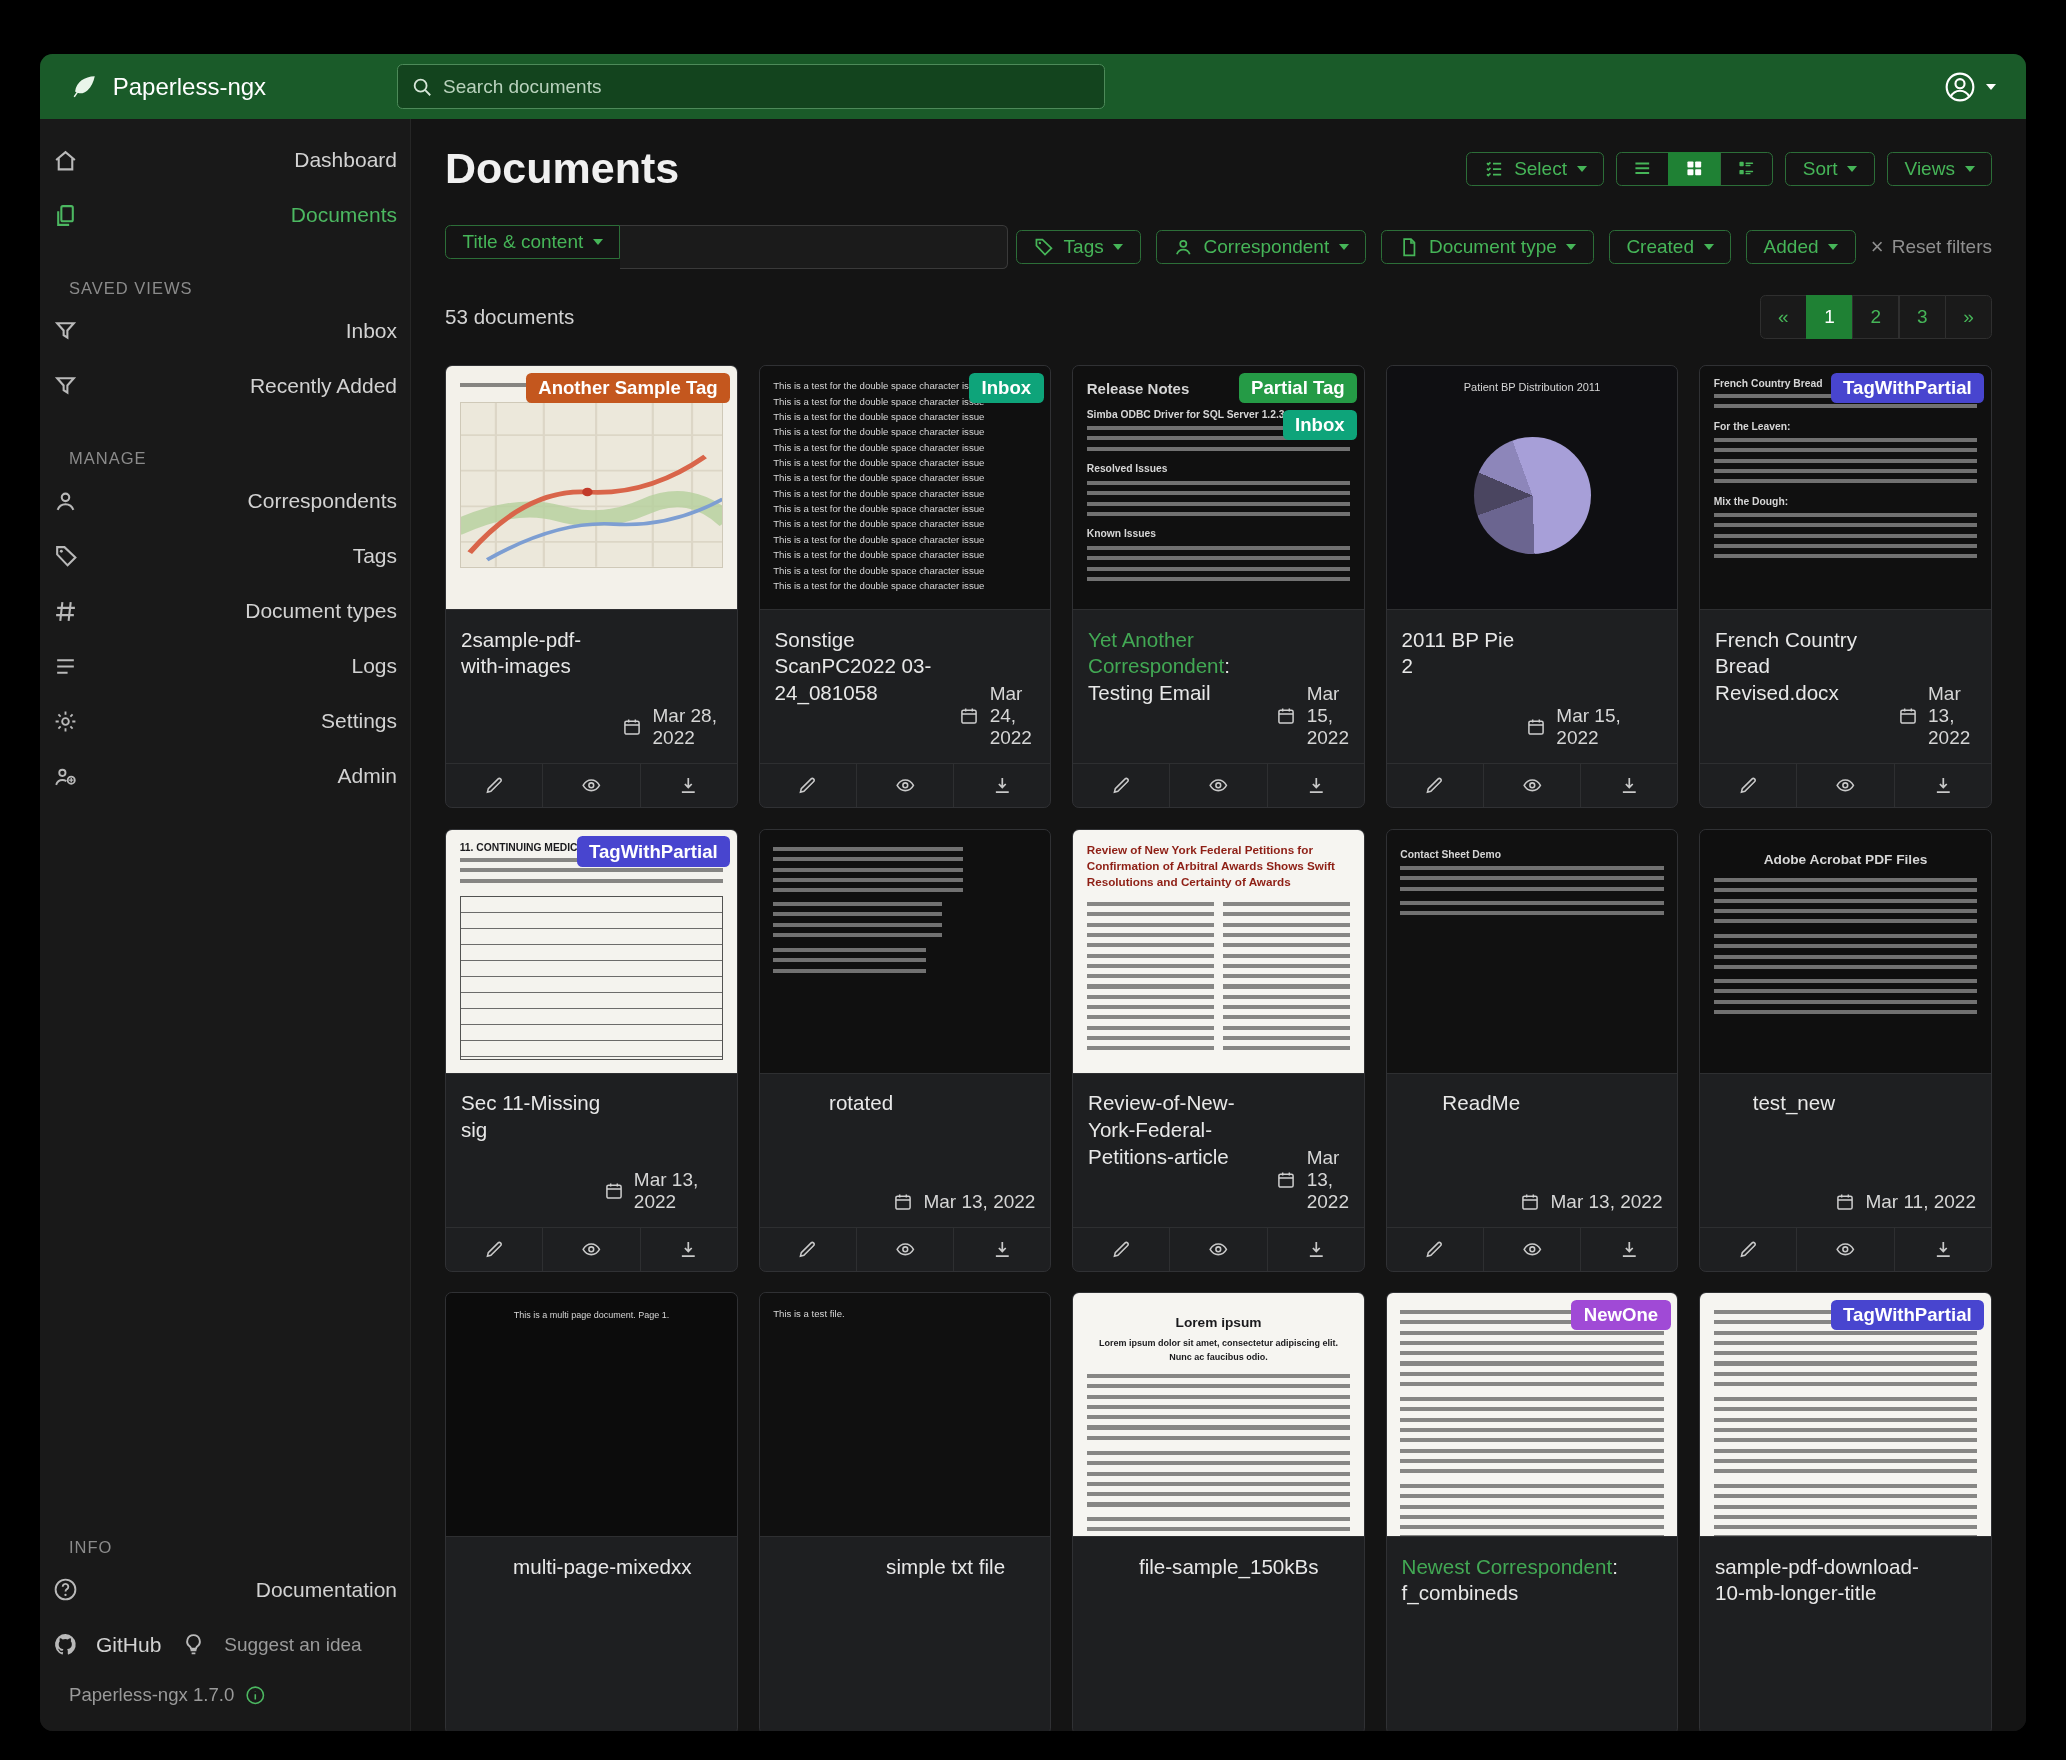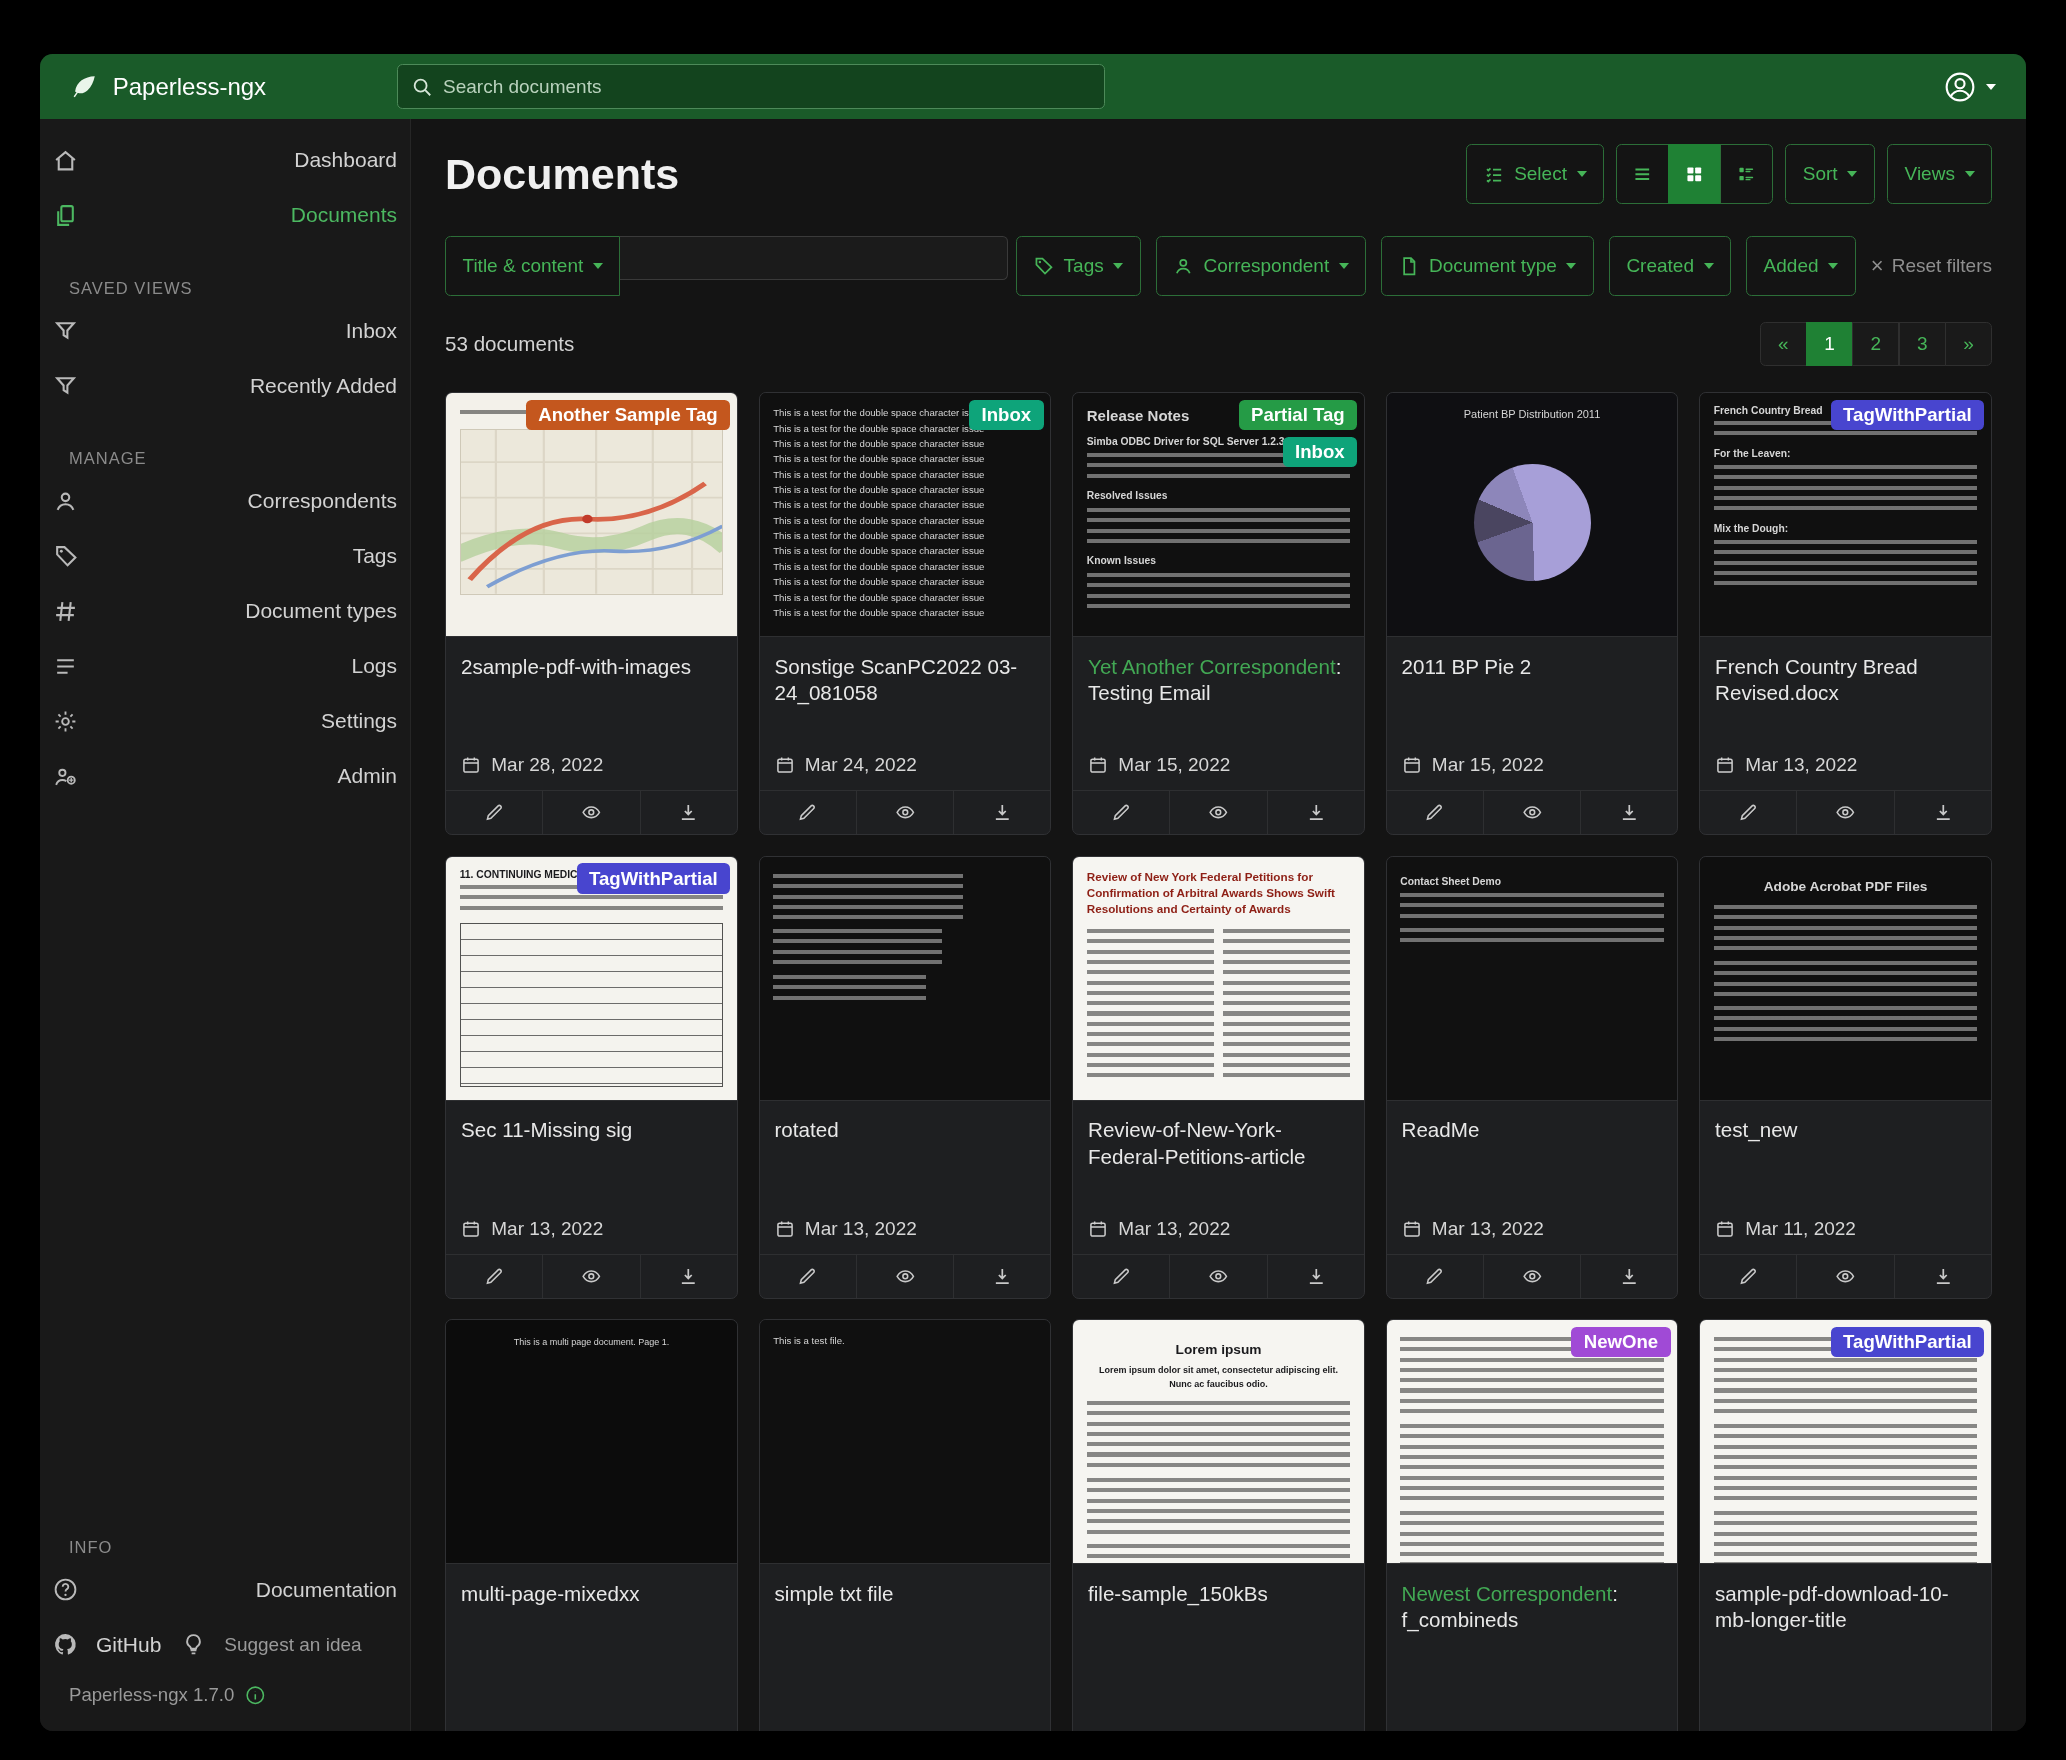--- a/index.html
+++ b/index.html
@@ -54,21 +54,21 @@
     padding:12.4px 29px 15px; }
   .version-row .icon{ width:20.6px; height:20.6px; color:#4cb861; }
 
   
   .content{ flex:1; min-width:0; padding:25px 34px; overflow:hidden; background:#141414;
     display:flex; flex-direction:column; }
   .content-header{ display:flex; align-items:center; }
   .page-title{ font-size:43px; font-weight:bold; color:#f0f0f0; }
   .header-actions{ margin-left:auto; display:flex; align-items:center; gap:12.4px; }
 
-  .btn{ height:60px; display:inline-flex; align-items:center; gap:9.6px; padding:0 16.5px;
+  .btn{ height:34px; display:inline-flex; align-items:center; gap:9.6px; padding:0 16.5px;
     background:transparent; border:0.7px solid #2c6e38; color:#46b558; font-size:19px;
     border-radius:5.5px; cursor:pointer; font-family:"Liberation Sans",sans-serif; white-space:nowrap; }
   .btn .icon{ width:20.6px; height:20.6px; }
   .btn-group{ display:flex; }
   .btn-group .btn{ border-radius:0; margin-left:-0.7px; padding:0 15px; }
   .btn-group .btn:first-child{ border-radius:5.5px 0 0 5.5px; margin-left:0; }
   .btn-group .btn:last-child{ border-radius:0 5.5px 5.5px 0; }
   .btn.active{ background:#1f8134; border-color:#1f8134; color:#fff; }
 
   
@@ -99,21 +99,21 @@
     display:flex; flex-direction:column; height:100%; }
   .thumb{ position:relative; height:244px; flex:none; background:#101010;
     border-bottom:0.7px solid #2e2f31; overflow:hidden; }
   .thumb-inner{ position:absolute; inset:0; padding:12.4px 13.7px; display:flex; flex-direction:column;
     overflow:hidden; }
   .tags-overlay{ position:absolute; top:6.9px; right:6.9px; display:flex; flex-direction:column;
     align-items:flex-end; gap:6.9px; z-index:2; }
   .tag{ color:#fff; font-size:18.6px; font-weight:bold; padding:4.1px 12.4px; border-radius:5.5px;
     white-space:nowrap; cursor:pointer; }
 
-  .card-body{ flex:1; display:flex; flex-direction:column; padding:16.5px 15px 13.7px; min-height:0; }
+  .card-body{ flex:1; display:flex; flex-direction:row; padding:16.5px 15px 13.7px; min-height:0;justify-content:flex-end; }
   .card-title{ color:#e8e8e8; font-size:20.6px; line-height:1.3; }
   .card-title .corr{ color:#42a854; }
   .card-date{ margin-top:auto; display:flex; align-items:center; gap:10.3px; color:#d6d6d6;
     font-size:19px; padding-top:16.5px; }
   .card-date .icon{ width:20px; height:20px; color:#cfcfcf; }
   .card-actions{ flex:none; display:flex; border-top:0.7px solid #2e2f31; }
   .card-actions button{ flex:1; height:43px; background:transparent; border:none;
     border-left:0.7px solid #2e2f31; color:#c9c9c9; cursor:pointer; display:flex;
     align-items:center; justify-content:center; }
   .card-actions button:first-child{ border-left:none; }

